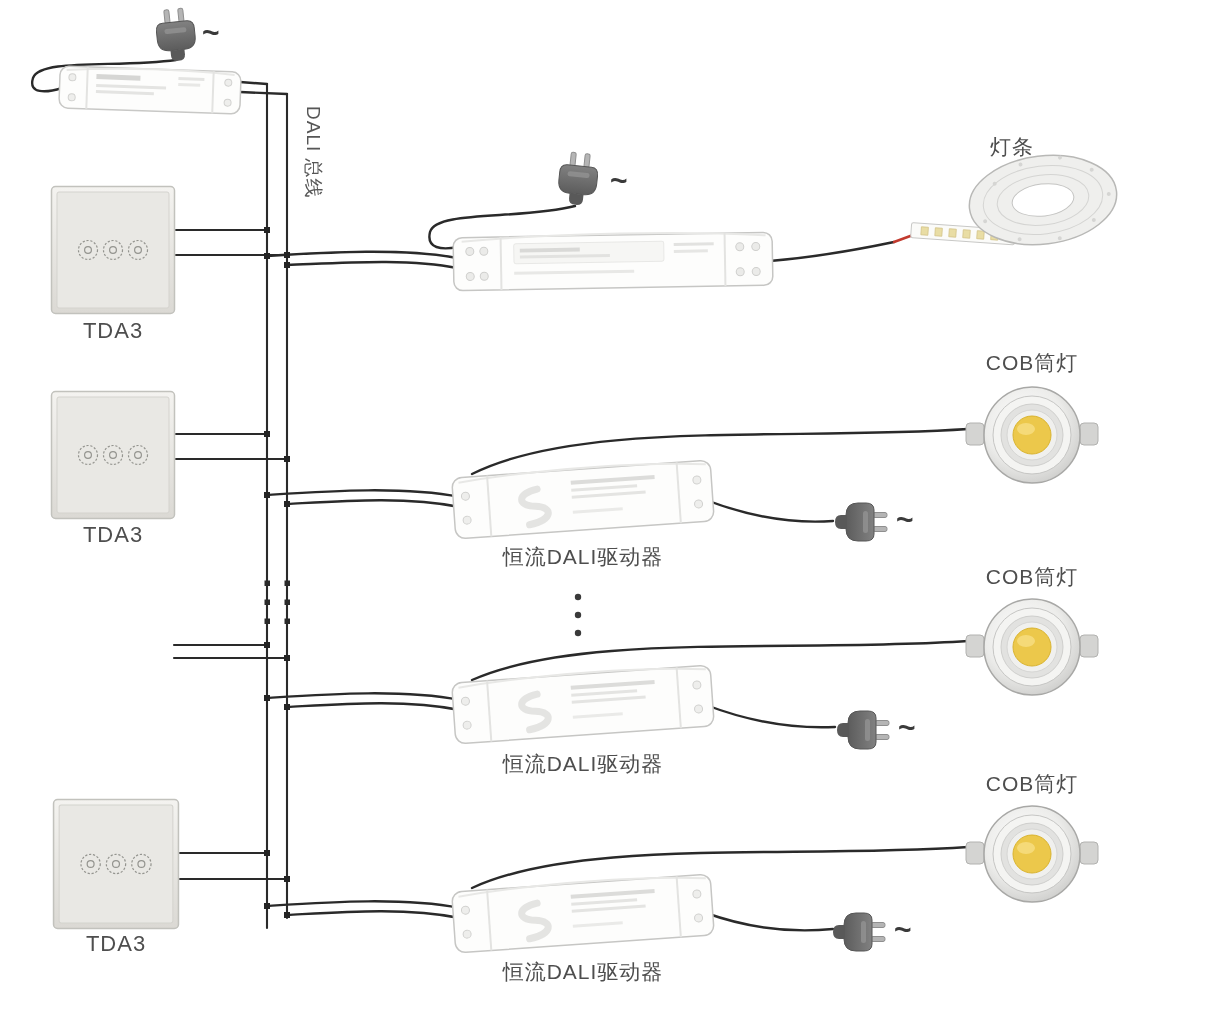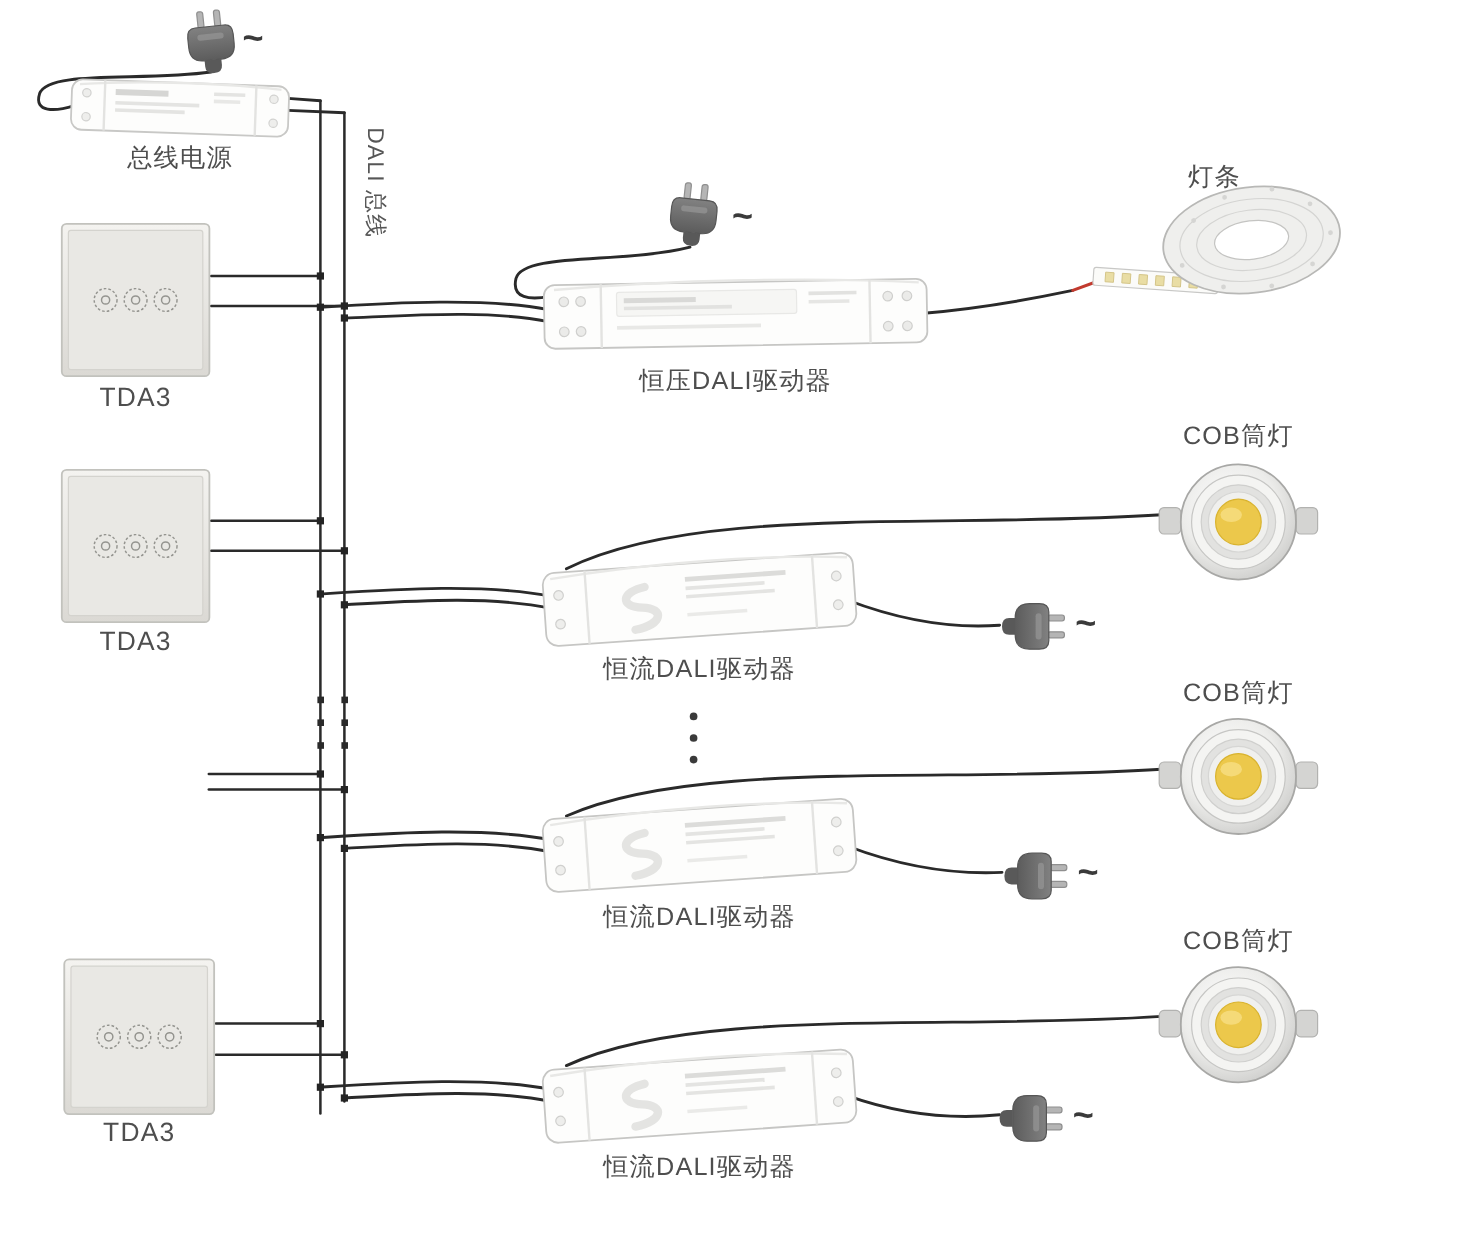--- a/index.html
+++ b/index.html
@@ -138,21 +138,20 @@
       <circle cx="14" cy="36" r="3.5" fill="#eeeeec" stroke="#d2d2d0"></circle>
       <circle cx="170" cy="16" r="3.5" fill="#eeeeec" stroke="#d2d2d0"></circle>
       <circle cx="170" cy="36" r="3.5" fill="#eeeeec" stroke="#d2d2d0"></circle>
       <rect x="38" y="12" width="44" height="5" fill="#d6d6d4"></rect>
       <rect x="38" y="22" width="70" height="3" fill="#e4e4e2"></rect>
       <rect x="38" y="28" width="58" height="3" fill="#e4e4e2"></rect>
       <rect x="120" y="12" width="26" height="3" fill="#e4e4e2"></rect>
       <rect x="120" y="18" width="22" height="3" fill="#e8e8e6"></rect>
     </svg>
   </div>
-  <div class="lbl" style="left:58px; top:117px; width:184px;">总线电源</div>
 
   <div class="vtext" style="left:326px; top:106px;">DALI 总线</div>
 
   <div class="device" style="left:50px; top:185px; width:126px; height:130px;">
     <svg width="126" height="130" viewBox="0 0 126 130">
       <rect x="1.5" y="1.5" width="123" height="127" rx="4" fill="url(#panelGrad)" stroke="#c2c2bd" stroke-width="1.5"></rect>
       <rect x="7" y="7" width="112" height="116" rx="2" fill="#e9e8e4" stroke="#d4d3ce"></rect>
       <g fill="none" stroke="#94948f" stroke-width="1.2">
         <circle cx="38" cy="65" r="9.5" stroke-dasharray="2.2 1.7"></circle>
           <circle cx="38" cy="65" r="3.4"></circle>
@@ -225,21 +224,20 @@
           <circle cx="304" cy="48" r="4"></circle>
       </g>
       <rect x="62" y="16" width="150" height="20" rx="2" fill="#f6f6f4" stroke="#e8e8e6"></rect>
       <rect x="68" y="21" width="60" height="4" fill="#d9d9d7"></rect>
       <rect x="68" y="28" width="90" height="3" fill="#e2e2e0"></rect>
       <rect x="222" y="18" width="40" height="3" fill="#e2e2e0"></rect>
       <rect x="222" y="25" width="34" height="3" fill="#e6e6e4"></rect>
       <rect x="62" y="44" width="120" height="3" fill="#e8e8e6"></rect>
     </svg>
   </div>
-  <div class="lbl" style="left:452px; top:303px; width:322px;">恒压DALI驱动器</div>
 
   <div class="lbl" style="left:942px; top:133px; width:140px;">灯条</div>
   <div class="device" style="left:905px; top:150px; width:220px; height:110px;">
     <svg width="220" height="110" viewBox="0 0 220 110">
       <g transform="rotate(4 55 84)">
         <rect x="6" y="76" width="104" height="15" rx="2" fill="#fbfbf9" stroke="#c8c8c6"></rect>
         <g fill="#e9dda4" stroke="#d3c488" stroke-width="0.8">
           <rect x="16" y="79.5" width="7" height="8"></rect>
             <rect x="30" y="79.5" width="7" height="8"></rect>
           <rect x="44" y="79.5" width="7" height="8"></rect>

